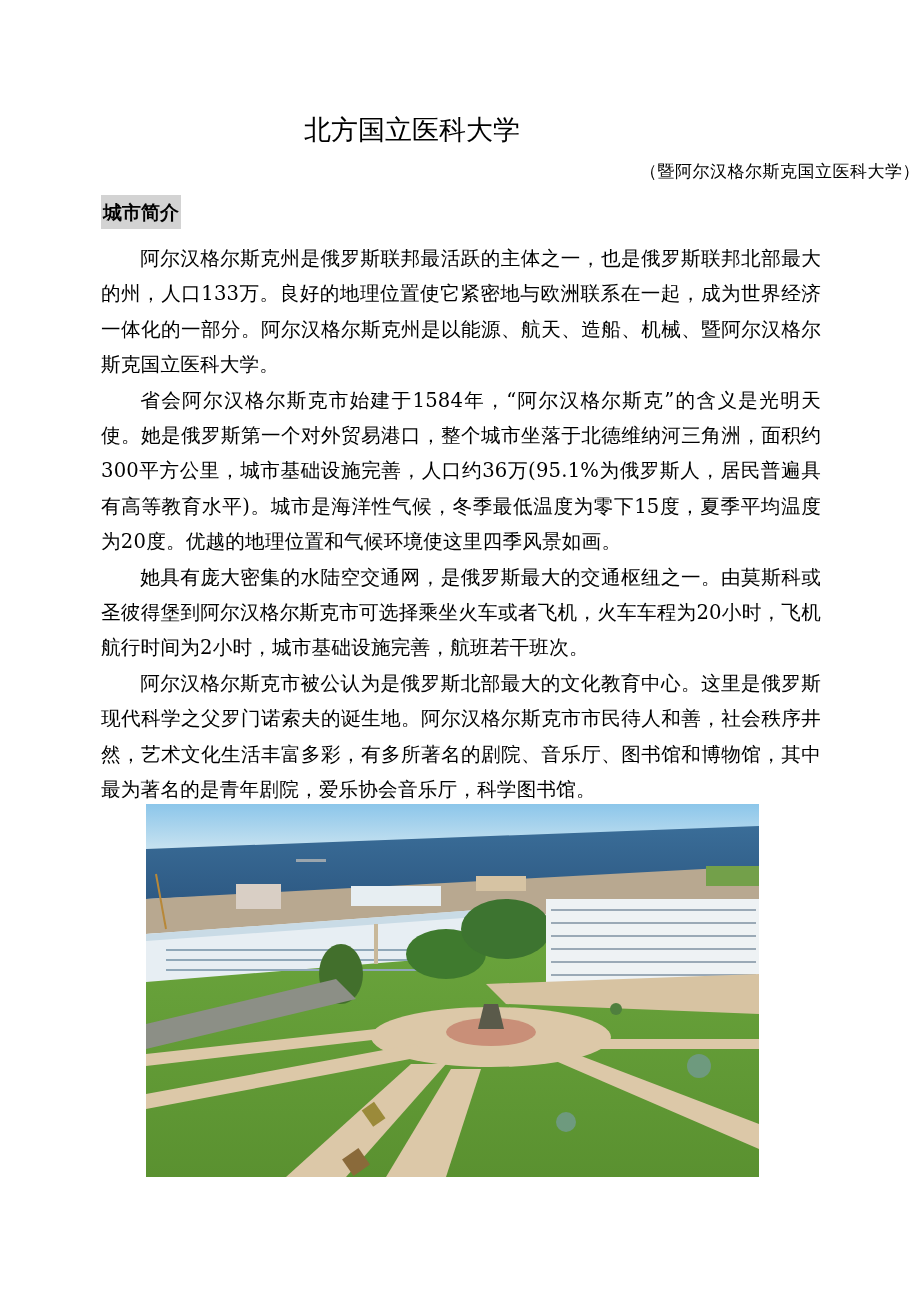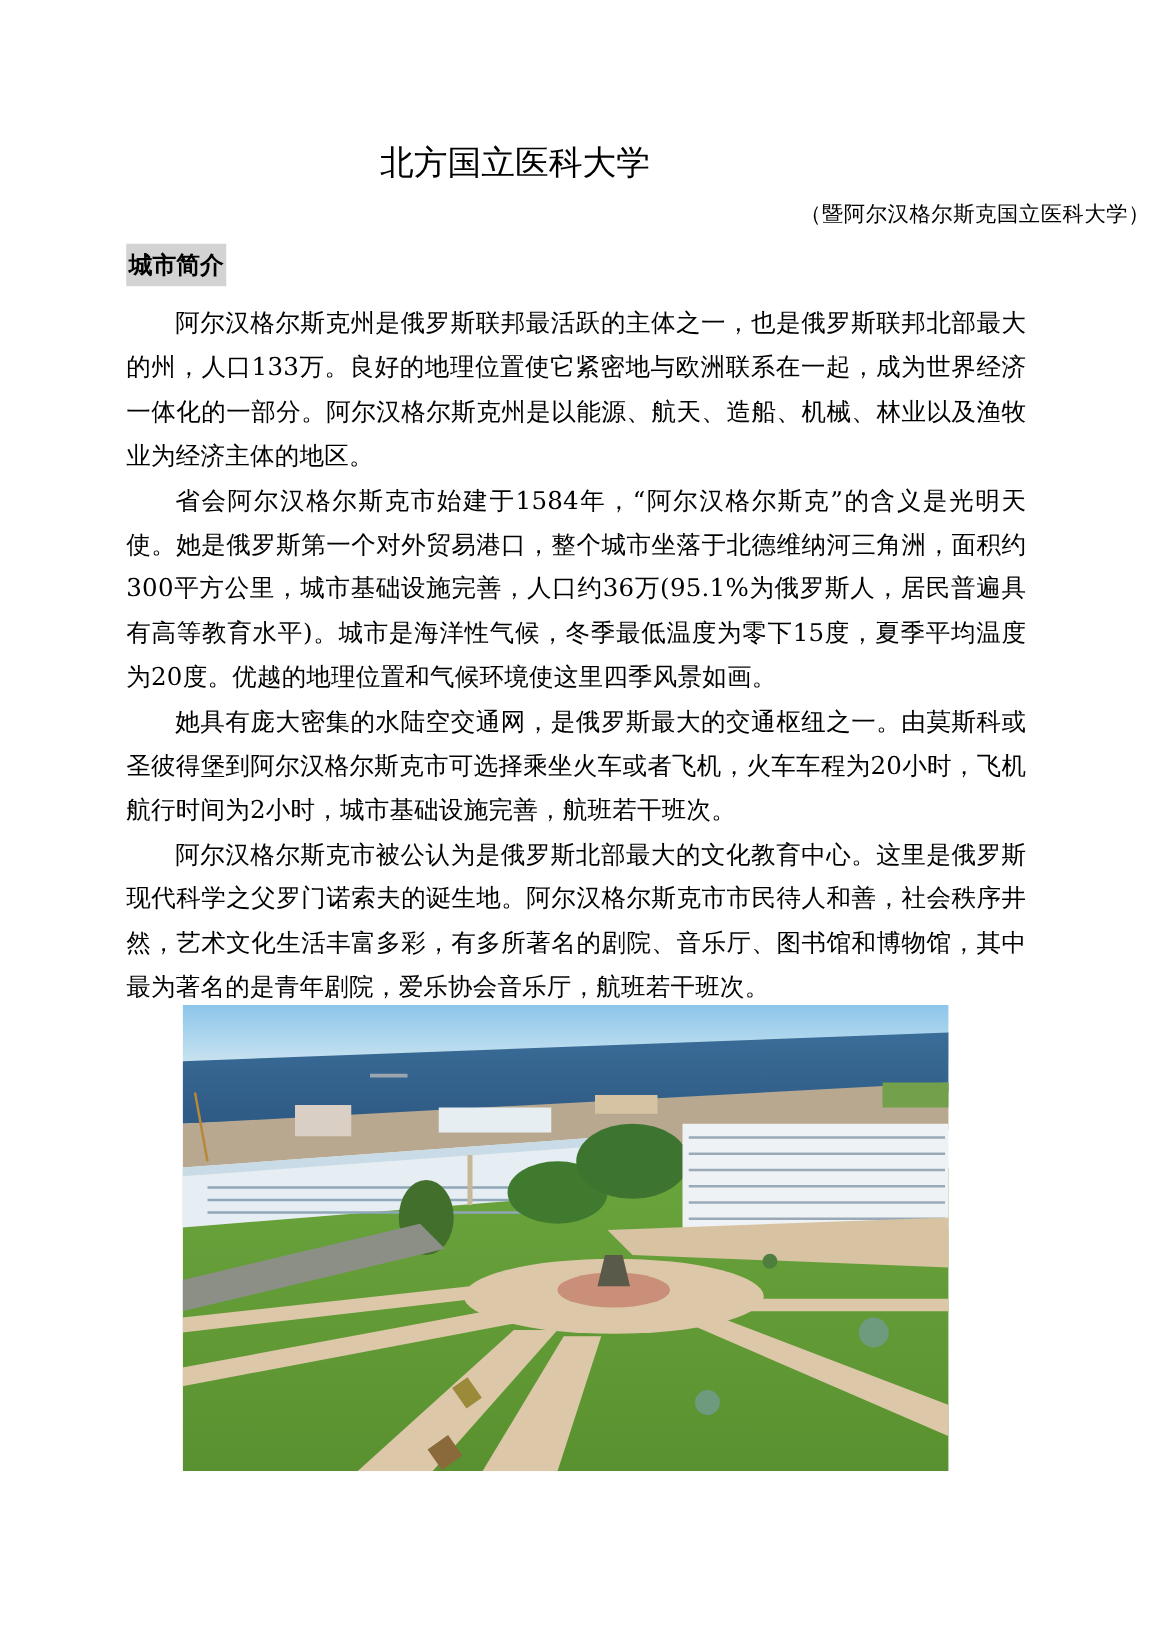--- a/index.html
+++ b/index.html
@@ -23,24 +23,24 @@
 </style>
 </head>
 <body>
 
 <div class="page">
   <div class="title">北方国立医科大学</div>
   <div class="subtitle">（暨阿尔汉格尔斯克国立医科大学）</div>
   <div class="section-heading">城市简介</div>
 
   <div class="body-text">
-    <p class="para">阿尔汉格尔斯克州是俄罗斯联邦最活跃的主体之一，也是俄罗斯联邦北部最大的州，人口133万。良好的地理位置使它紧密地与欧洲联系在一起，成为世界经济一体化的一部分。阿尔汉格尔斯克州是以能源、航天、造船、机械、林业以及渔牧业为经济主体的地区。</p>
+    <p class="para">阿尔汉格尔斯克州是俄罗斯联邦最活跃的主体之一，也是俄罗斯联邦北部最大的州，人口133万。良好的地理位置使它紧密地与欧洲联系在一起，成为世界经济一体化的一部分。阿尔汉格尔斯克州是以能源、航天、造船、机械、暨阿尔汉格尔斯克国立医科大学。</p>
     <p class="para">省会阿尔汉格尔斯克市始建于1584年，“阿尔汉格尔斯克”的含义是光明天使。她是俄罗斯第一个对外贸易港口，整个城市坐落于北德维纳河三角洲，面积约300平方公里，城市基础设施完善，人口约36万(95.1%为俄罗斯人，居民普遍具有高等教育水平)。城市是海洋性气候，冬季最低温度为零下15度，夏季平均温度为20度。优越的地理位置和气候环境使这里四季风景如画。</p>
     <p class="para">她具有庞大密集的水陆空交通网，是俄罗斯最大的交通枢纽之一。由莫斯科或圣彼得堡到阿尔汉格尔斯克市可选择乘坐火车或者飞机，火车车程为20小时，飞机航行时间为2小时，城市基础设施完善，航班若干班次。</p>
-    <p class="para">阿尔汉格尔斯克市被公认为是俄罗斯北部最大的文化教育中心。这里是俄罗斯现代科学之父罗门诺索夫的诞生地。阿尔汉格尔斯克市市民待人和善，社会秩序井然，艺术文化生活丰富多彩，有多所著名的剧院、音乐厅、图书馆和博物馆，其中最为著名的是青年剧院，爱乐协会音乐厅，航班若干班次。</p>
+    <p class="para">阿尔汉格尔斯克市被公认为是俄罗斯北部最大的文化教育中心。这里是俄罗斯现代科学之父罗门诺索夫的诞生地。阿尔汉格尔斯克市市民待人和善，社会秩序井然，艺术文化生活丰富多彩，有多所著名的剧院、音乐厅、图书馆和博物馆，其中最为著名的是青年剧院，爱乐协会音乐厅，科学图书馆。</p>
   </div>
 
   <div class="photo">
     <svg viewBox="0 0 613 373" preserveAspectRatio="none">
       <defs>
         <linearGradient id="sky" x1="0" y1="0" x2="0" y2="1">
           <stop offset="0" stop-color="#8cc6ea"></stop>
           <stop offset="1" stop-color="#c7e2f0"></stop>
         </linearGradient>
         <linearGradient id="sea" x1="0" y1="0" x2="0" y2="1">

